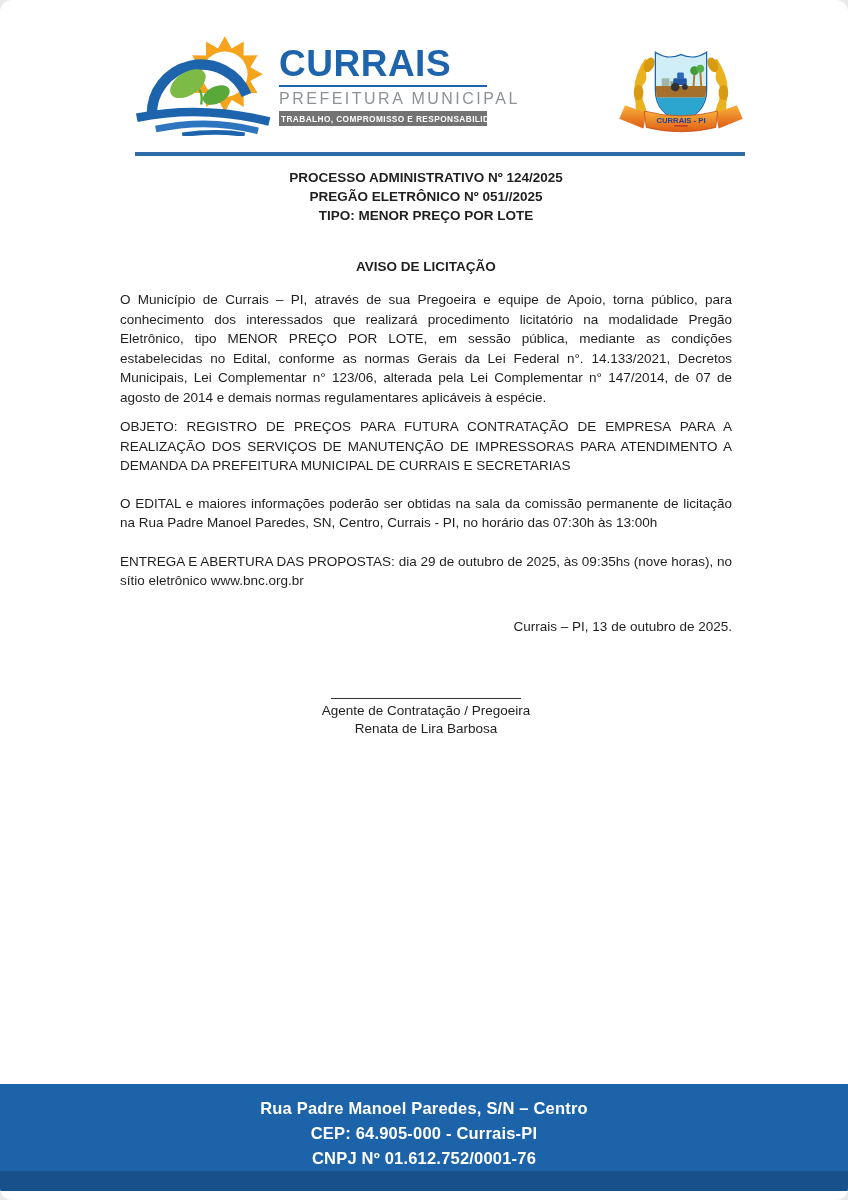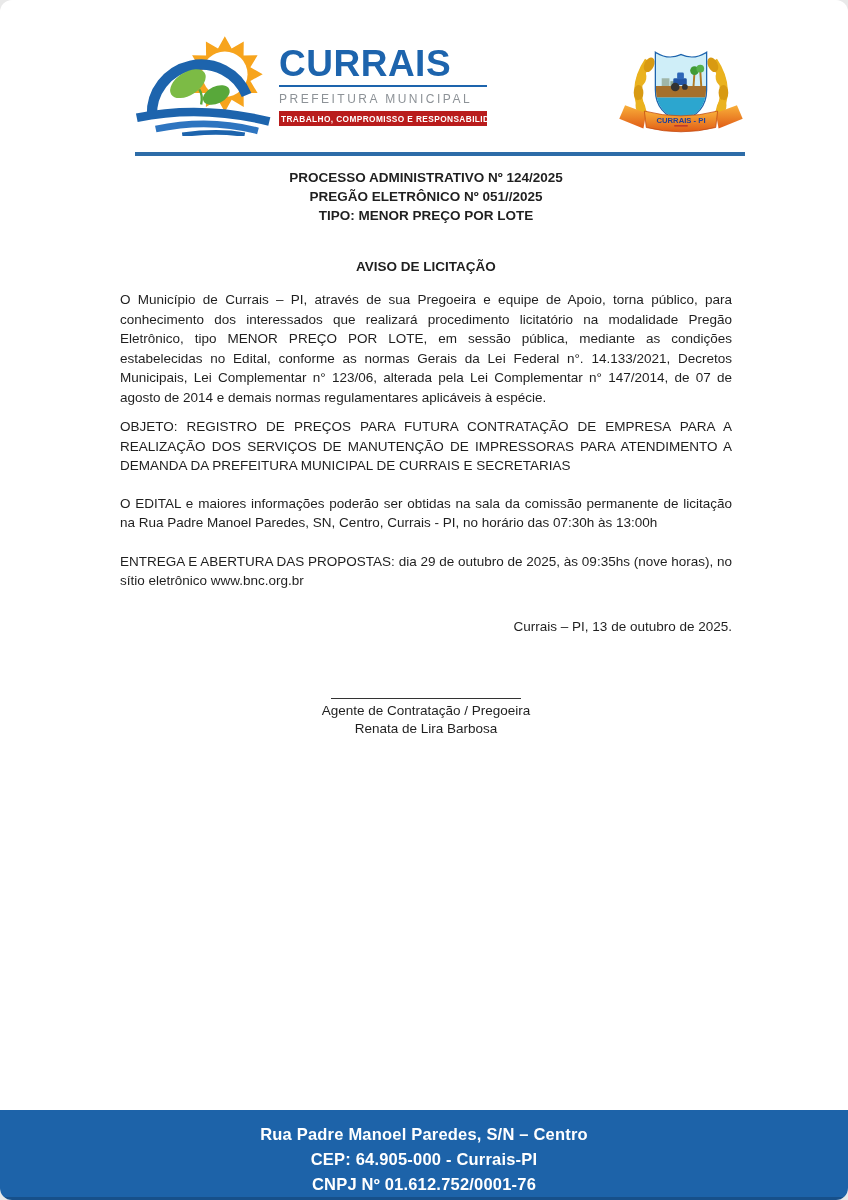--- a/index.html
+++ b/index.html
@@ -28,29 +28,29 @@
   .logo-text { margin-left: 4px; margin-top: 10px; width: 208px; }
   .logo-name {
     font-size: 37px;
     font-weight: 700;
     letter-spacing: 0.5px;
     color: #1d64ad;
     line-height: 36px;
   }
   .logo-rule { height: 2px; background: #1d64ad; margin: 3px 0 3px 0; }
   .logo-subtitle {
-    font-size: 12px;
+    font-size: 16px;
     color: #8d9297;
     letter-spacing: 2.5px;
     white-space: nowrap;
     line-height: 18px;
   }
   .logo-badge {
     margin-top: 3px;
-    background: #b91c1c;
+    background: #737373;
     color: #ffffff;
     font-size: 8.3px;
     font-weight: 700;
     letter-spacing: 0.4px;
     text-align: center;
     padding: 2.5px 2px;
     white-space: nowrap;
   }
   .crest-art { width: 142px; height: 108px; margin-top: -4px; }
 
@@ -84,21 +84,21 @@
     height: 1px;
     background: #333333;
     margin: 0 auto 3px auto;
   }
   .signature div { line-height: 18px; }
 
   
   .footer {
     position: absolute;
     left: 0; right: 0; bottom: 0;
-    height: 90px;
+    height: 116px;
   }
   .footer-main {
     height: 87px;
     background: #1d63a9;
     color: #ffffff;
     text-align: center;
     font-weight: 700;
     font-size: 16.5px;
     padding-top: 12px;
   }

